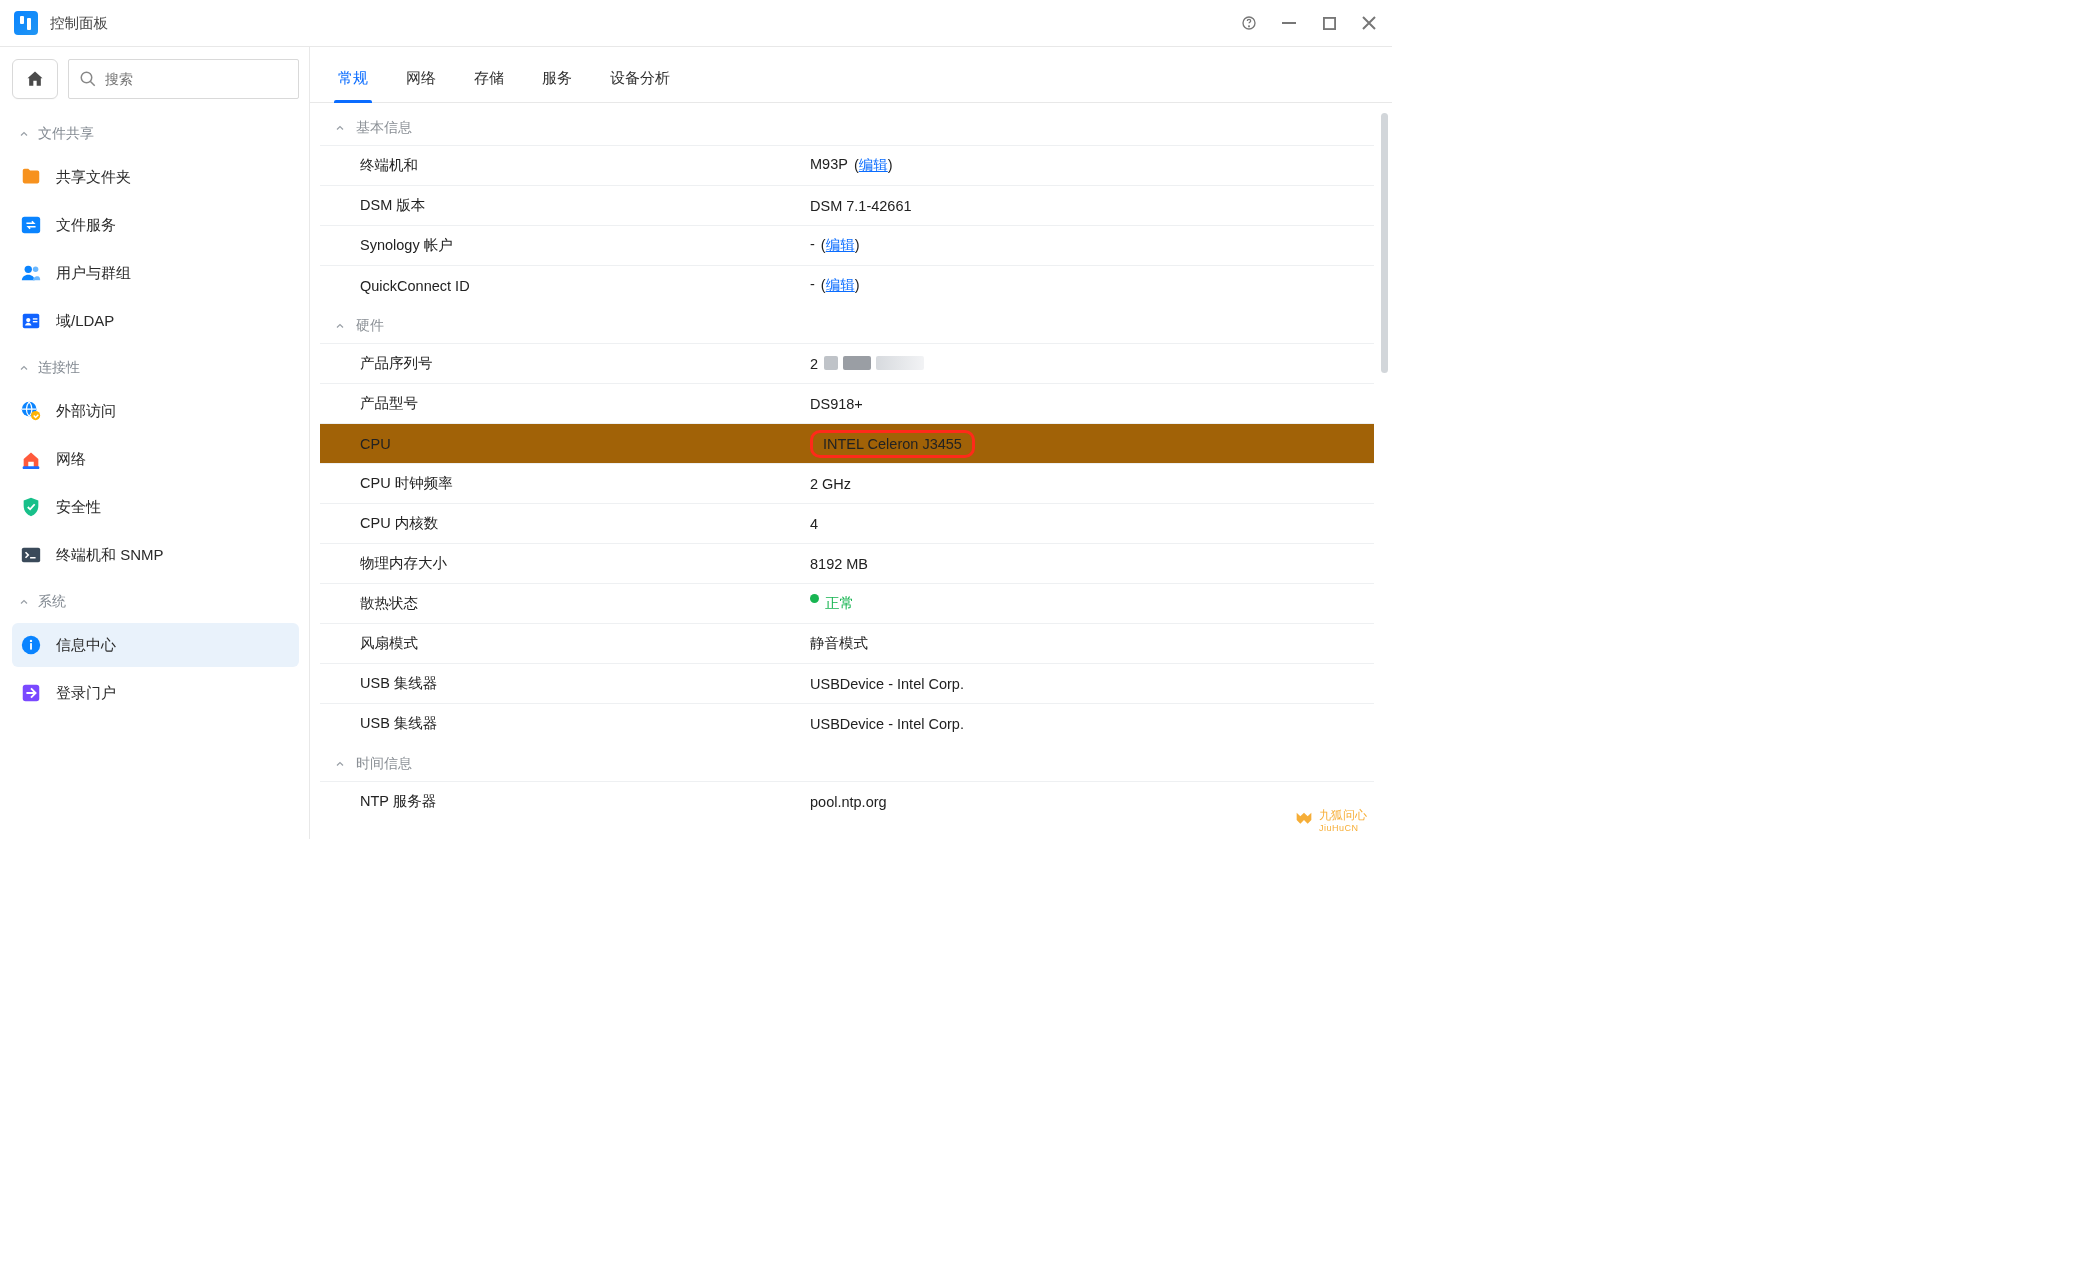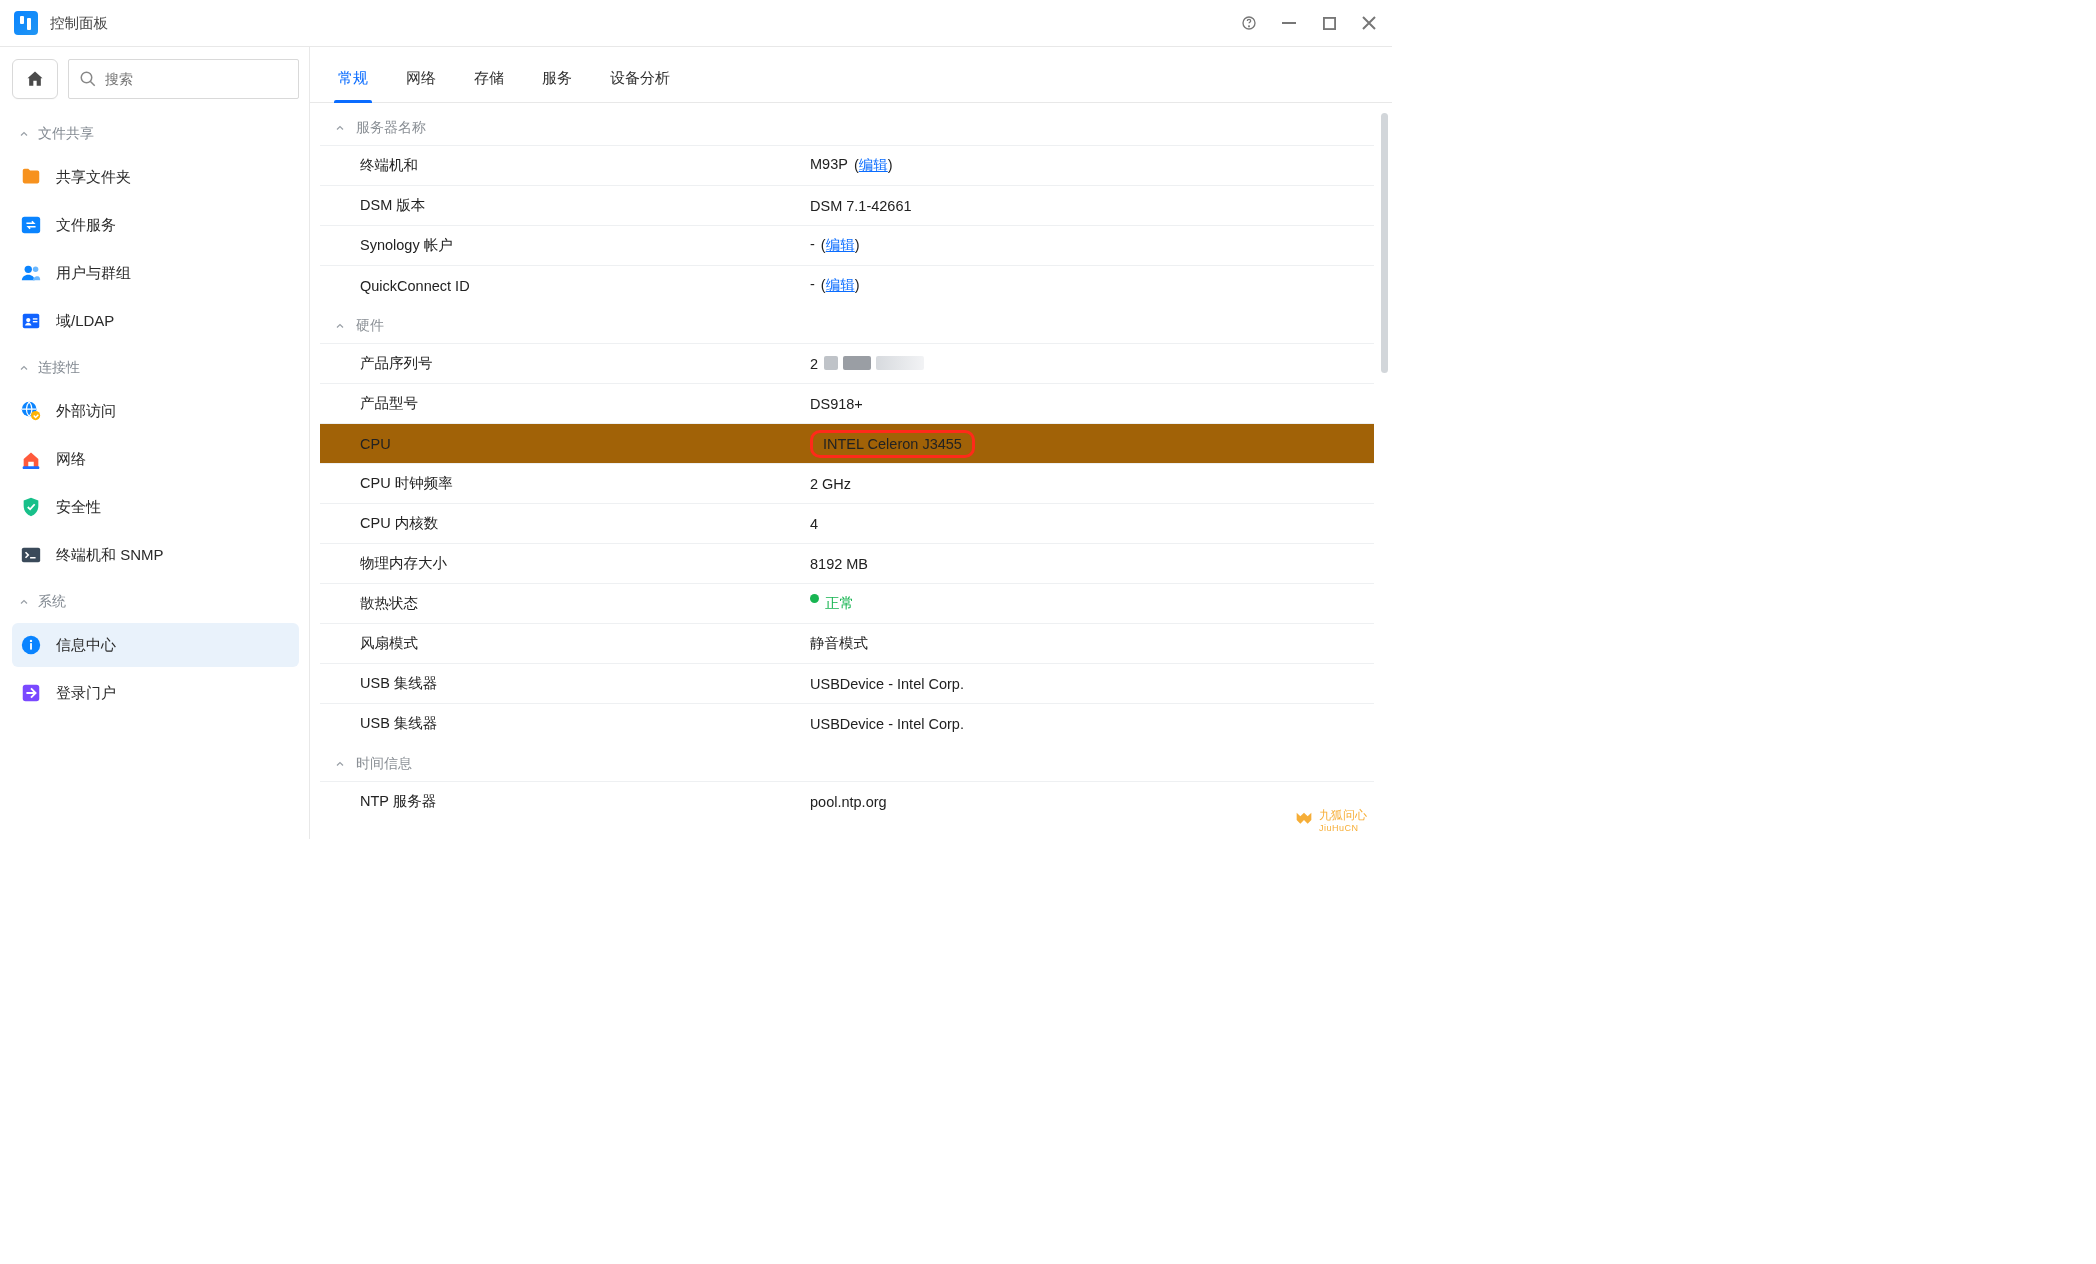--- a/index.html
+++ b/index.html
@@ -313,21 +313,21 @@
         <div class="tab">存储</div>
         <div class="tab">服务</div>
         <div class="tab">设备分析</div>
       </div>
     <div class="content" id="content">
       <div class="scroll-track"></div>
     <div class="section-hdr">
           <svg width="12" height="12" viewBox="0 0 24 24" fill="none" stroke="#9aa0a7" stroke-width="2.4">
             <path d="M18 15l-6-6-6 6"></path>
           </svg>
-          <span>服务器名称</span>
+          <span>基本信息</span>
         </div>
         <div class="info-row">
           <div class="info-label">终端机和</div>
           <div class="info-value">
             <span>M93P</span> 
             <span>(<a class="link">编辑</a>)</span>
           </div>
         </div>
         <div class="info-row">
           <div class="info-label">DSM 版本</div>

